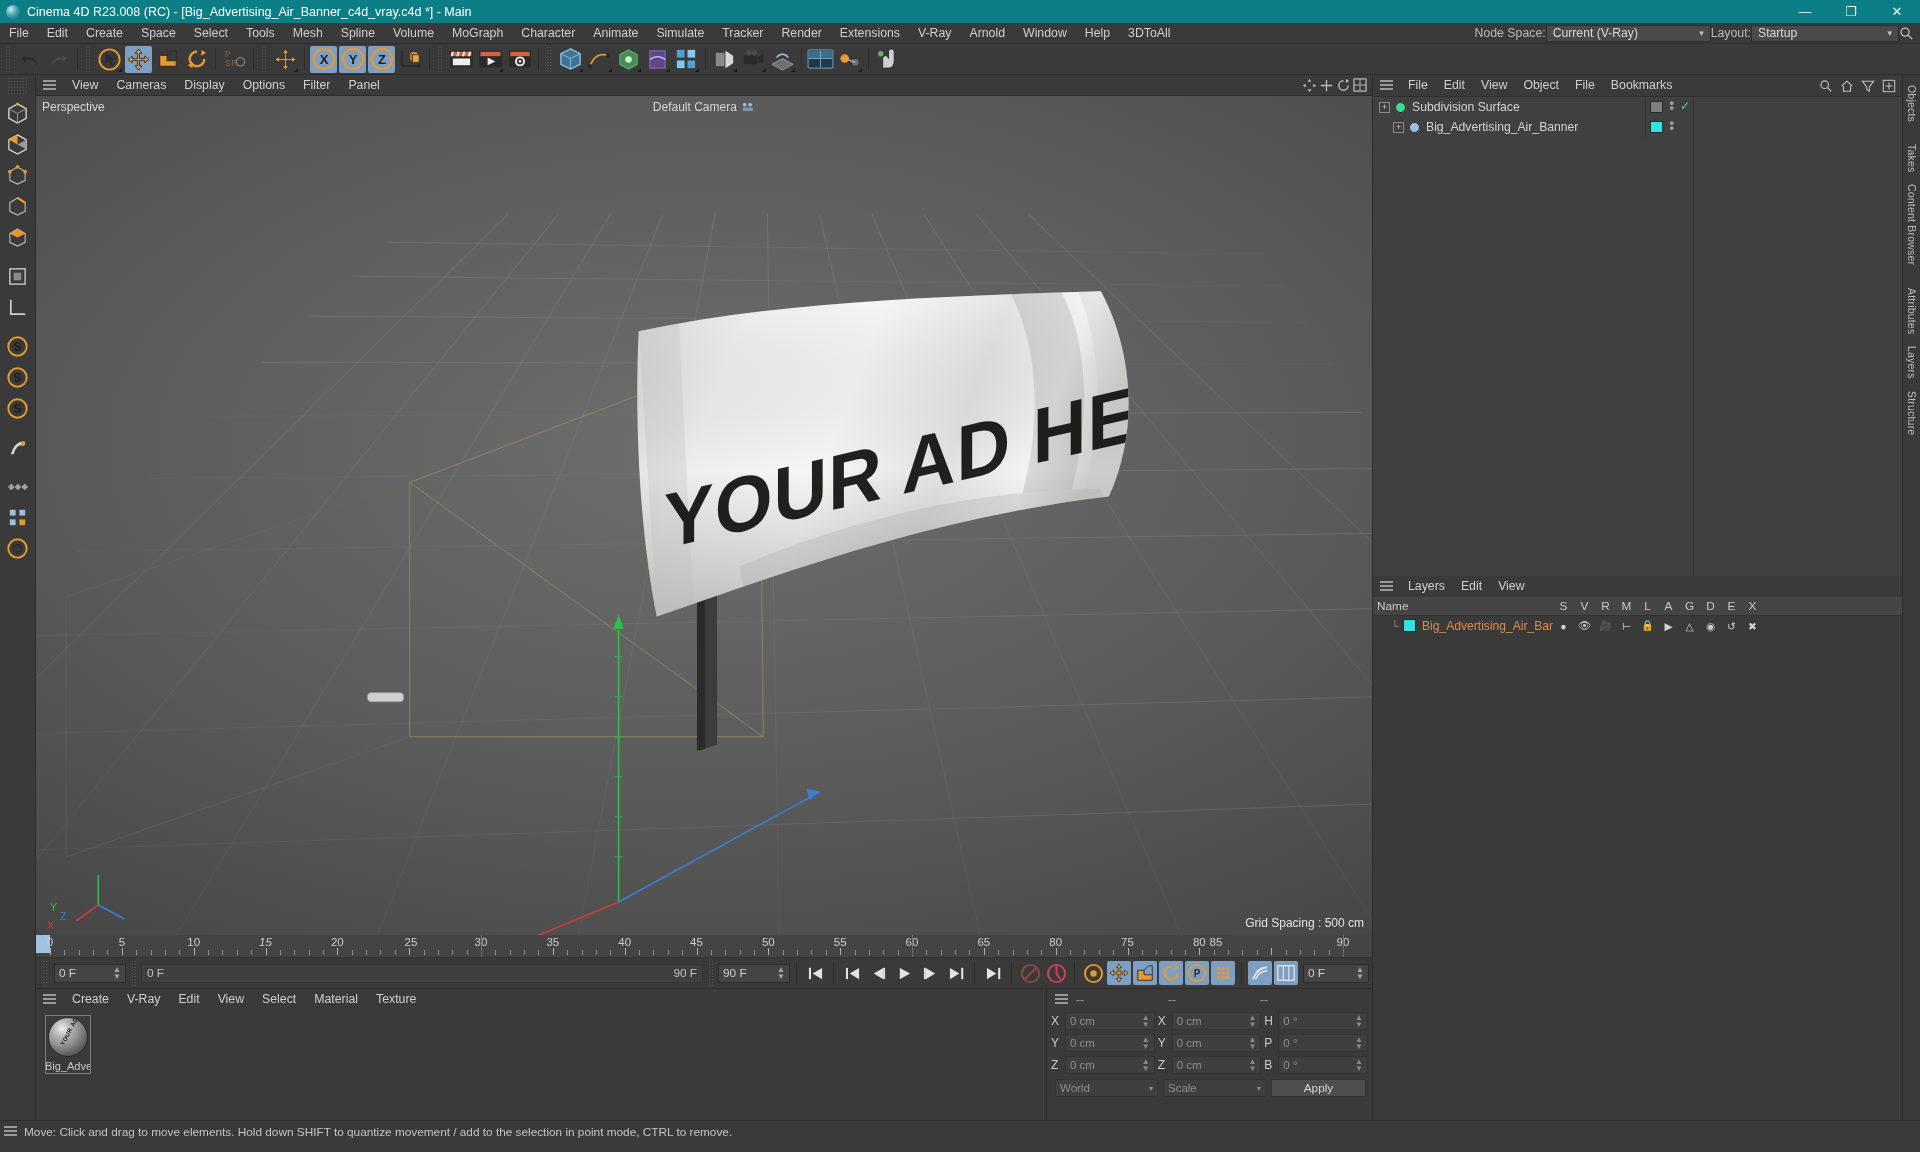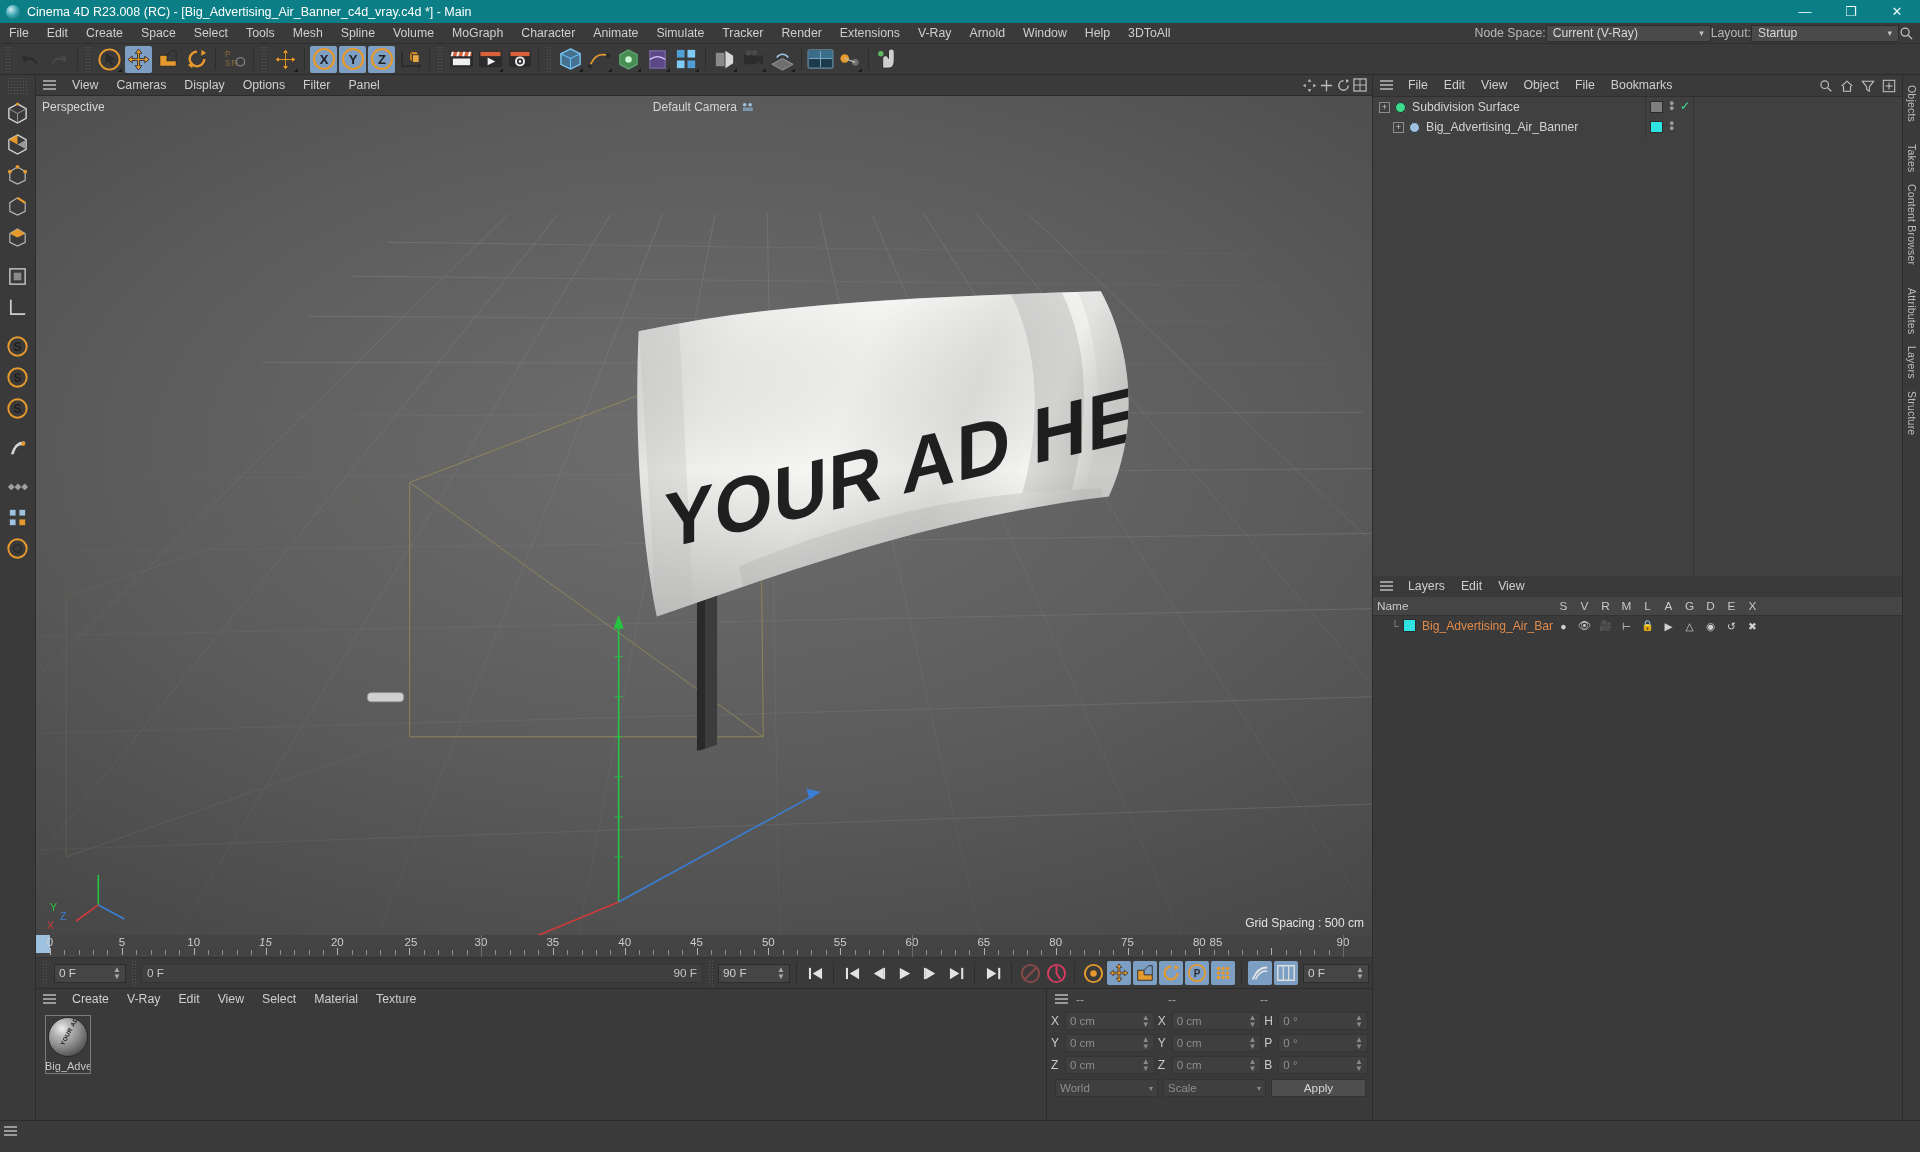--- a/index.html
+++ b/index.html
@@ -1163,13 +1163,14 @@
       <div class="et">Content Browser</div>
       <div class="etsep"></div>
       <div class="et">Attributes</div>
       <div class="et">Layers</div>
       <div class="et">Structure</div>
     </div>
 </div>
 
 <div id="status">
   <span class="hamb"></span>
+  <span>Move: Click and drag to move elements. Hold down SHIFT to quantize movement / add to the selection in point mode, CTRL to remove.</span>
 </div>
 
 </body></html>

